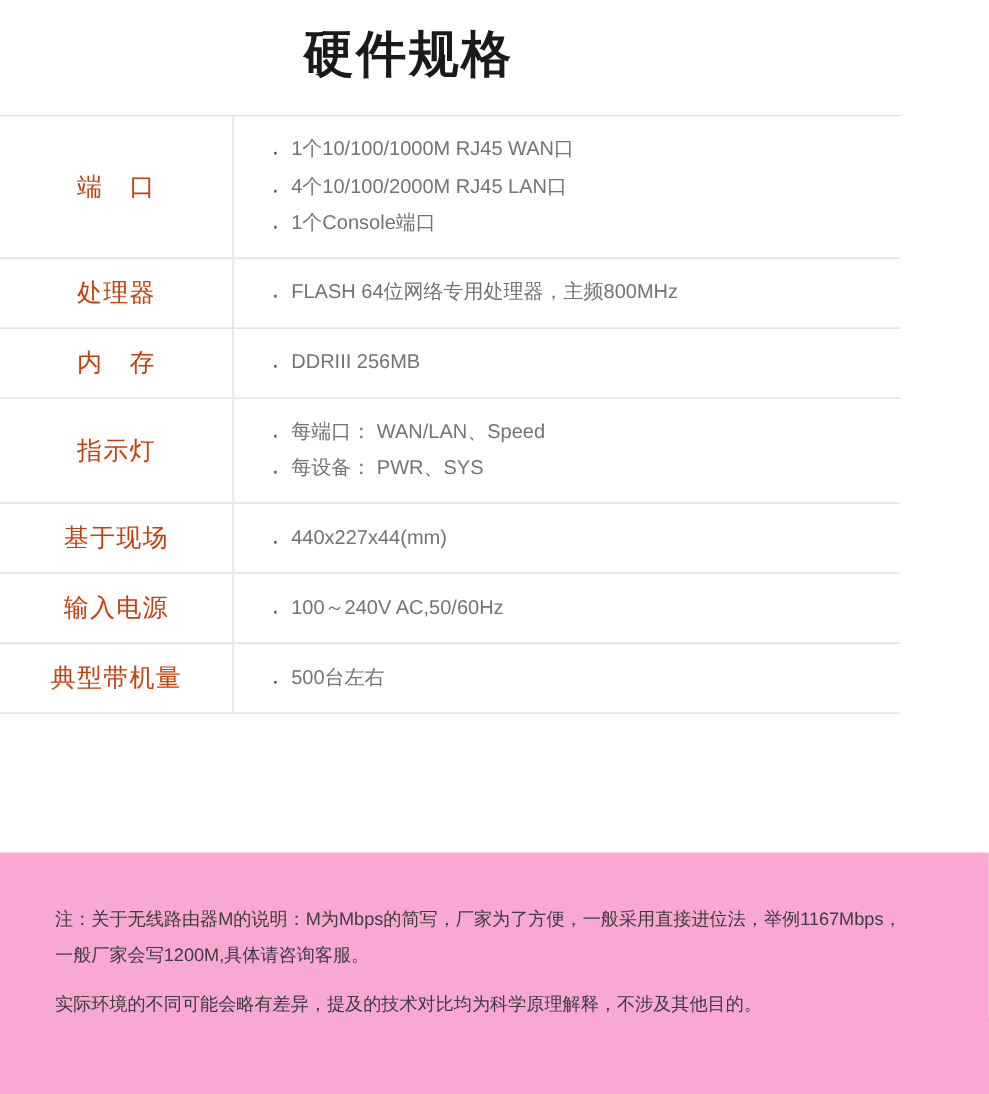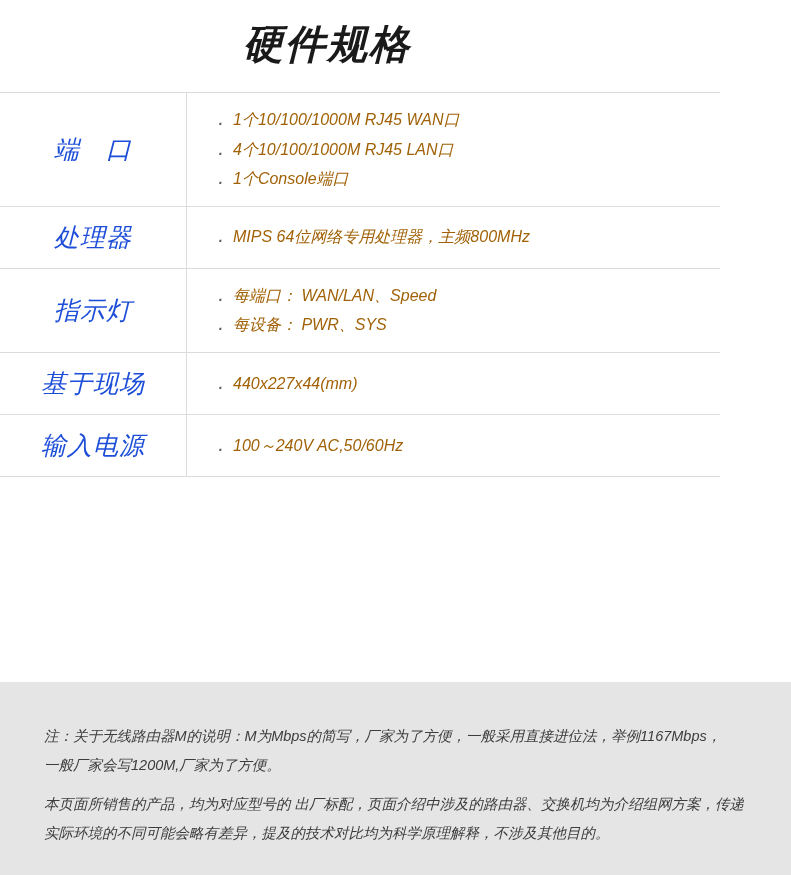--- a/index.html
+++ b/index.html
@@ -11,21 +11,20 @@
     height: 875px;
     background: #ffffff;
     font-family: "Liberation Sans", sans-serif;
     color: #333333;
     overflow: hidden;
   }
   .page {
     position: relative;
     width: 654px;
     height: 875px;
-    font-style: italic;
   }
   .title {
     text-align: center;
     font-size: 40px;
     font-weight: bold;
     color: #1a1a1a;
     letter-spacing: 2px;
     padding-top: 18px;
     padding-bottom: 10px;
     line-height: 1.3;
@@ -42,56 +41,56 @@
   .spec-table tr:first-child {
     border-top: 1px solid #dcdcdc;
   }
   .spec-table td {
     vertical-align: middle;
     padding: 0;
   }
   td.label {
     width: 178px;
     text-align: center;
-    font-size: 25px;
-    color: #1d4ed8;
+    font-size: 20px;
+    color: #c2410c;
     border-right: 1px solid #dcdcdc;
     padding: 14px 4px;
     letter-spacing: 1px;
   }
   td.value {
     padding: 12px 0 12px 26px;
     font-size: 16px;
     color: #333333;
   }
   .bullet-line {
     display: block;
     position: relative;
     padding-left: 20px;
     line-height: 1.85;
     font-size: 16px;
-    color: #a16207;
+    color: #737373;
     white-space: nowrap;
   }
   .bullet-line::before {
     content: "·";
     position: absolute;
     left: 4px;
     top: -1px;
     font-size: 20px;
     color: #555555;
     line-height: 1.85;
   }
   .footer-band {
     position: absolute;
     left: 0;
     top: 682px;
     width: 791px;
     height: 193px;
-    background: #e5e5e5;
+    background: #f9a8d4;
   }
   .footer-inner {
     padding: 40px 44px 0 44px;
   }
   .note-block {
     font-size: 14.5px;
     color: #3c3c3c;
     line-height: 2.0;
   }
   .note-block p {
@@ -107,28 +106,34 @@
 <div class="page">
 
   <div class="title">硬件规格</div>
 
   <table class="spec-table">
     <tbody>
       <tr>
         <td class="label">端　口</td>
         <td class="value">
           <span class="bullet-line">1个10/100/1000M RJ45 WAN口</span>
-          <span class="bullet-line">4个10/100/1000M RJ45 LAN口</span>
+          <span class="bullet-line">4个10/100/2000M RJ45 LAN口</span>
           <span class="bullet-line">1个Console端口</span>
         </td>
       </tr>
       <tr>
         <td class="label">处理器</td>
         <td class="value">
-          <span class="bullet-line">MIPS 64位网络专用处理器，主频800MHz</span>
+          <span class="bullet-line">FLASH 64位网络专用处理器，主频800MHz</span>
+        </td>
+      </tr>
+      <tr>
+        <td class="label">内　存</td>
+        <td class="value">
+          <span class="bullet-line">DDRIII 256MB</span>
         </td>
       </tr>
       <tr>
         <td class="label">指示灯</td>
         <td class="value">
           <span class="bullet-line">每端口：  WAN/LAN、Speed</span>
           <span class="bullet-line">每设备：  PWR、SYS</span>
         </td>
       </tr>
       <tr>
@@ -136,30 +141,35 @@
         <td class="value">
           <span class="bullet-line">440x227x44(mm)</span>
         </td>
       </tr>
       <tr>
         <td class="label">输入电源</td>
         <td class="value">
           <span class="bullet-line">100～240V AC,50/60Hz</span>
         </td>
       </tr>
+      <tr>
+        <td class="label">典型带机量</td>
+        <td class="value">
+          <span class="bullet-line">500台左右</span>
+        </td>
+      </tr>
     </tbody>
   </table>
 
   <div class="footer-band">
     <div class="footer-inner">
       <div class="note-block">
         <p>注：关于无线路由器M的说明：M为Mbps的简写，厂家为了方便，一般采用直接进位法，举例1167Mbps，</p>
-        <p>一般厂家会写1200M,厂家为了方便。</p>
+        <p>一般厂家会写1200M,具体请咨询客服。</p>
       </div>
       <div class="note-gap"></div>
       <div class="note-block">
-        <p>本页面所销售的产品，均为对应型号的 出厂标配，页面介绍中涉及的路由器、交换机均为介绍组网方案，传递</p>
         <p>实际环境的不同可能会略有差异，提及的技术对比均为科学原理解释，不涉及其他目的。</p>
       </div>
     </div>
   </div>
 
 </div>
 
 </body></html>

